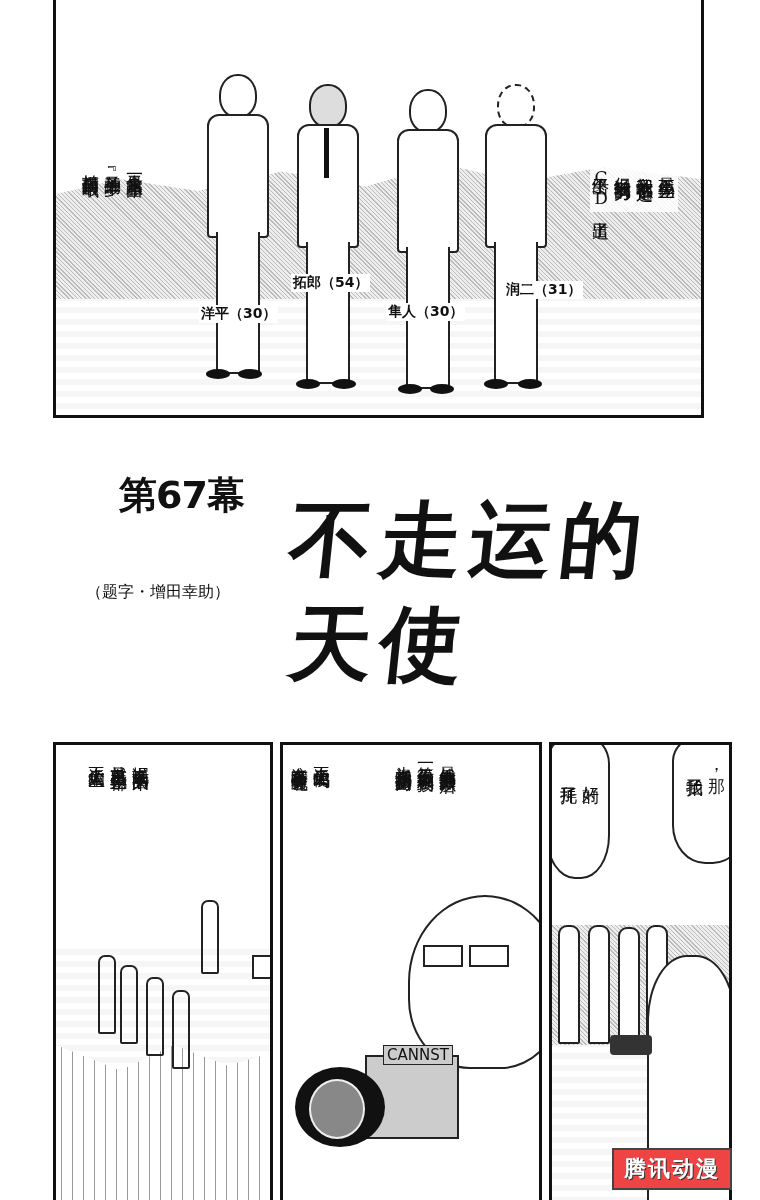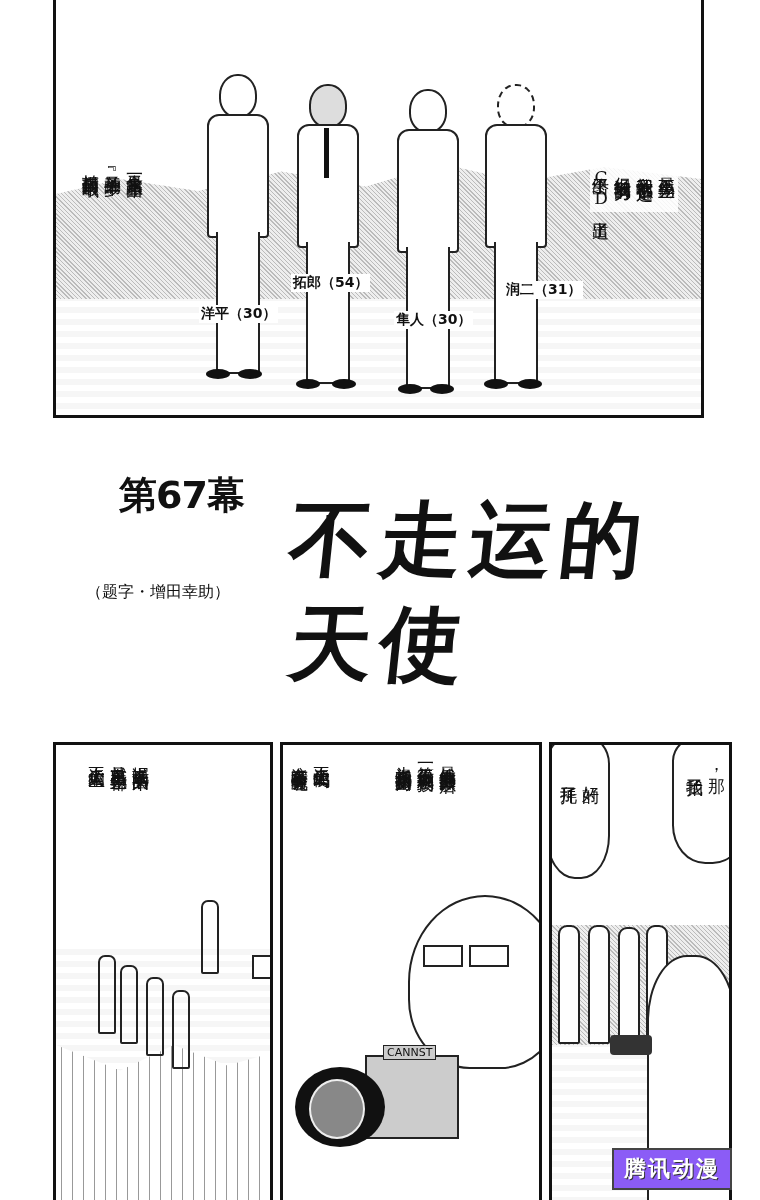--- a/index.html
+++ b/index.html
@@ -11,21 +11,21 @@
   .name-label{position:absolute;font-family:"DejaVu Sans","Liberation Sans",sans-serif;font-weight:bold;font-size:14px;background:#fff;padding:0 2px;}
   .figure{position:absolute;}
   .figure .head{position:absolute;left:50%;top:0;width:34px;height:40px;margin-left:-17px;border:2px solid #222;border-radius:48% 48% 45% 45%;background:#fff;}
   .figure .jacket{position:absolute;left:50%;top:40px;width:58px;height:120px;margin-left:-29px;border:2px solid #222;border-radius:12px 12px 4px 4px;background:#fff;}
   .figure .legs{position:absolute;left:50%;top:158px;width:40px;height:140px;margin-left:-20px;border:2px solid #222;border-top:none;background:#fff;}
   .figure .shoe{position:absolute;top:295px;width:24px;height:10px;background:#111;border-radius:50%;}
   .chapter{position:absolute;left:75px;top:470px;font-family:"DejaVu Sans","Liberation Sans",sans-serif;font-weight:bold;font-size:38px;letter-spacing:-1px;margin-left:44px;}
   .credit{position:absolute;left:58px;top:582px;font-family:"DejaVu Sans","Liberation Sans",sans-serif;font-size:16px;margin-left:28px;}
   .title-line{position:absolute;font-family:"DejaVu Serif","Liberation Serif",serif;font-weight:bold;font-size:82px;letter-spacing:8px;transform:skewX(-6deg);}
   .bubble{position:absolute;border:2px solid #222;background:#fff;border-radius:40% 40% 45% 45% / 20% 20% 30% 30%;}
-  .watermark{position:absolute;right:28px;bottom:10px;padding:4px 10px;font-family:"DejaVu Sans","Liberation Sans",sans-serif;font-weight:bold;font-size:22px;color:#fff;background:#8b5cf6;border:2px solid #444;letter-spacing:2px;text-shadow:1px 1px 0 #333;}
+  .watermark{position:absolute;right:28px;bottom:10px;padding:4px 10px;font-family:"DejaVu Sans","Liberation Sans",sans-serif;font-weight:bold;font-size:22px;color:#fff;background:#ef4444;border:2px solid #444;letter-spacing:2px;text-shadow:1px 1px 0 #333;}
   .camera{position:absolute;}
 </style>
 </head>
 <body>
 
 <div class="panel" style="left:53px;top:-4px;width:651px;height:422px;">
 
   <div class="hatch" style="position:absolute;left:0;top:150px;width:100%;height:150px;clip-path:polygon(0 30%,10% 20%,22% 28%,35% 15%,48% 25%,60% 10%,72% 22%,85% 12%,100% 20%,100% 100%,0 100%);"></div>
   <div class="ground" style="position:absolute;left:0;top:300px;width:100%;height:122px;"></div>
 
@@ -54,21 +54,21 @@
   <div class="figure" style="left:418px;top:85px;width:80px;height:310px;">
     <div class="head" style="border-style:dashed;"></div>
       <div class="jacket"></div>
       <div class="legs"></div>
     <div class="shoe" style="left:10px;"></div>
       <div class="shoe" style="left:44px;"></div>
   </div>
 
   <div class="name-label" style="left:143px;top:306px;"><span>洋平</span><span>（30）</span></div>
   <div class="name-label" style="left:235px;top:275px;"><span>拓郎</span><span>（54）</span></div>
-  <div class="name-label" style="left:330px;top:312px;margin-left:8px;"><span>隼人</span><span>（30）</span></div>
+  <div class="name-label" style="left:330px;top:304px;"><span>隼人</span><span>（30）</span></div>
   <div class="name-label" style="left:434px;top:282px;margin-left:14px;"><span>润二</span><span>（31）</span></div>
 
   <div class="vtext" style="left:24px;top:162px;">
     <span>今天是第一张单曲</span><br>
     <span>『神圣的三十岁』</span><br>
     <span>拍摄封面的日子哦</span>
   </div>
 
   <div class="vtext" style="left:534px;top:165px;">
     <span>虽然至今为止</span><br>
@@ -105,21 +105,21 @@
   <div style="position:absolute;left:125px;top:150px;width:150px;height:170px;border:2px solid #222;border-radius:50% 50% 40% 40%;background:#fff;"></div>
   <div style="position:absolute;left:140px;top:200px;width:90px;height:22px;">
     <div style="position:absolute;left:0;top:0;width:36px;height:18px;border:2px solid #222;"></div>
     <div style="position:absolute;left:46px;top:0;width:36px;height:18px;border:2px solid #222;"></div>
   </div>
 
   <div class="camera" style="left:12px;top:300px;width:170px;height:110px;">
     <div style="position:absolute;left:70px;top:10px;width:90px;height:80px;background:#ccc;border:2px solid #222;"></div>
     <div style="position:absolute;left:0;top:22px;width:90px;height:80px;background:#111;border-radius:50%;"></div>
     <div style="position:absolute;left:14px;top:34px;width:52px;height:56px;background:#888;border-radius:50%;border:2px solid #eee;"></div>
-    <div style="position:absolute;left:88px;top:0;font-family:'DejaVu Sans','Liberation Sans',sans-serif;font-size:11px;background:#ccc;padding:0 3px;border:1px solid #222;">CANNST</div>
+    <div style="position:absolute;left:88px;top:0;font-family:'DejaVu Sans','Liberation Sans',sans-serif;font-size:15px;background:#ccc;padding:0 3px;border:1px solid #222;">CANNST</div>
   </div>
   <div class="vtext" style="left:110px;top:8px;">
     <span>虽然成为专业摄影师以后</span><br>
     <span>第一份工作就顺利接到了</span><br>
     <span>为视觉系乐队拍摄封面…</span>
   </div>
   <div class="vtext" style="left:6px;top:8px;background:transparent;">
     <span>不走运的天使吗…</span><br>
     <span>这名字听着不像会红呢…</span>
   </div>

